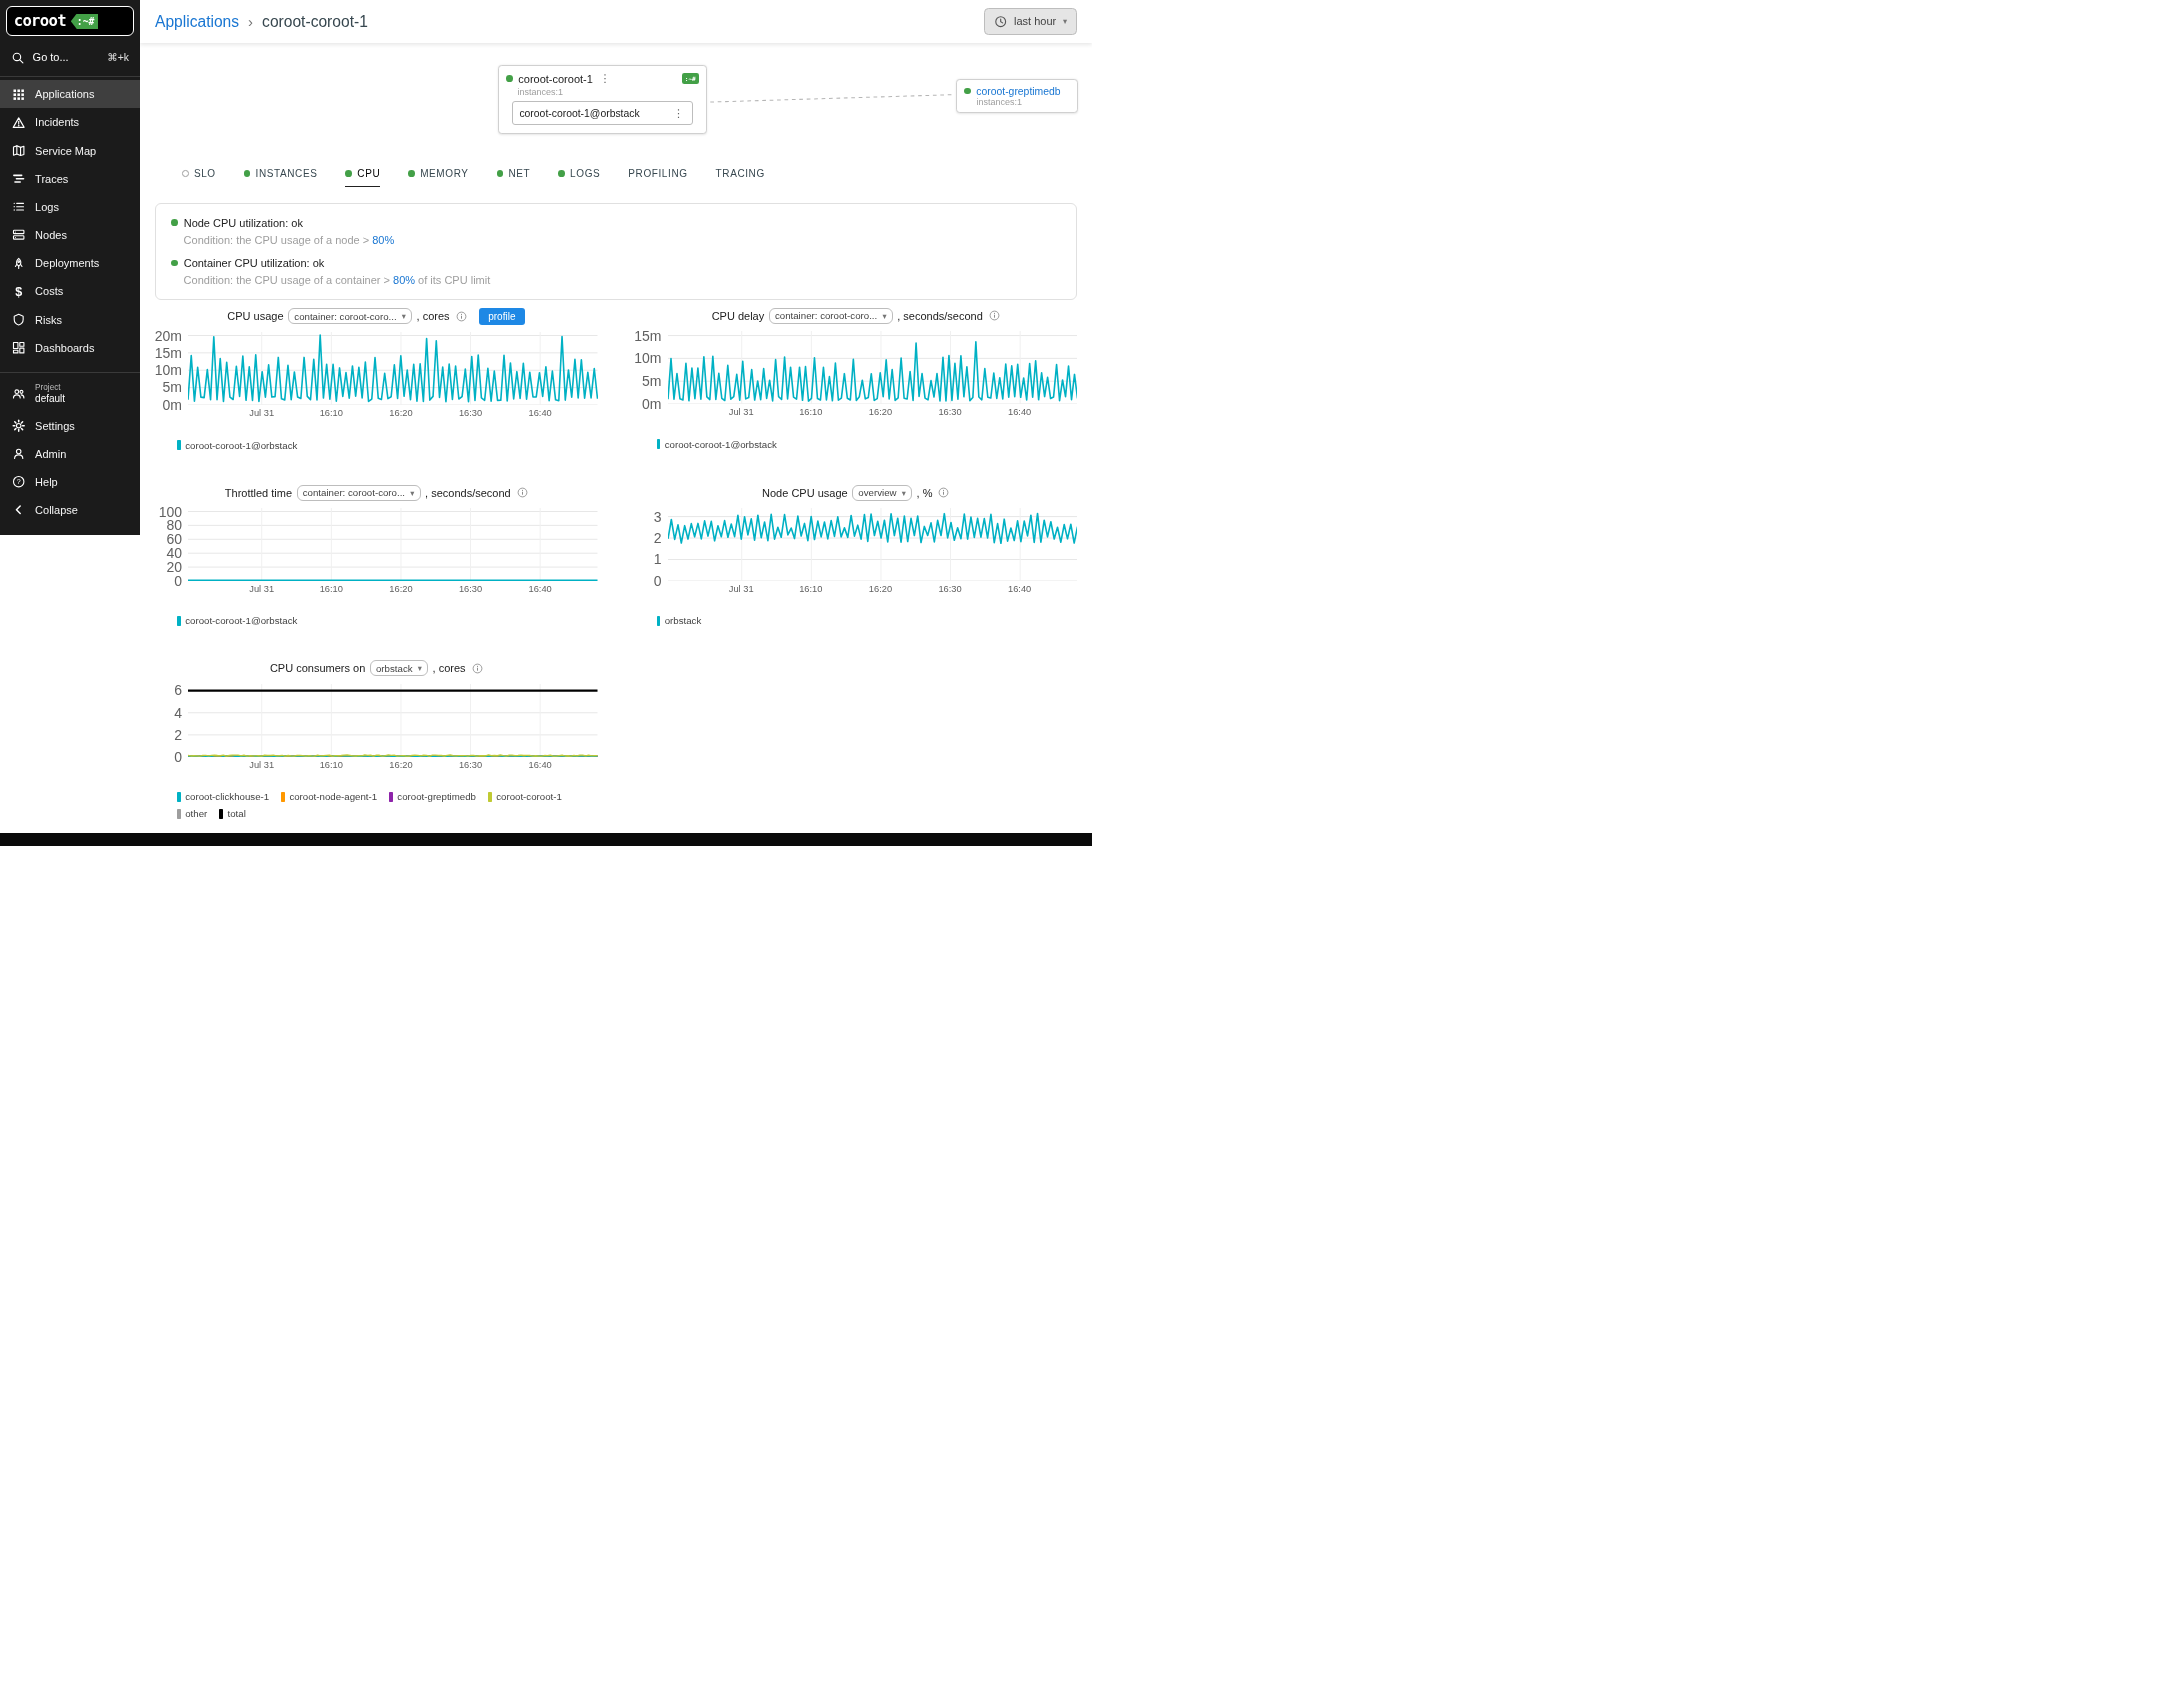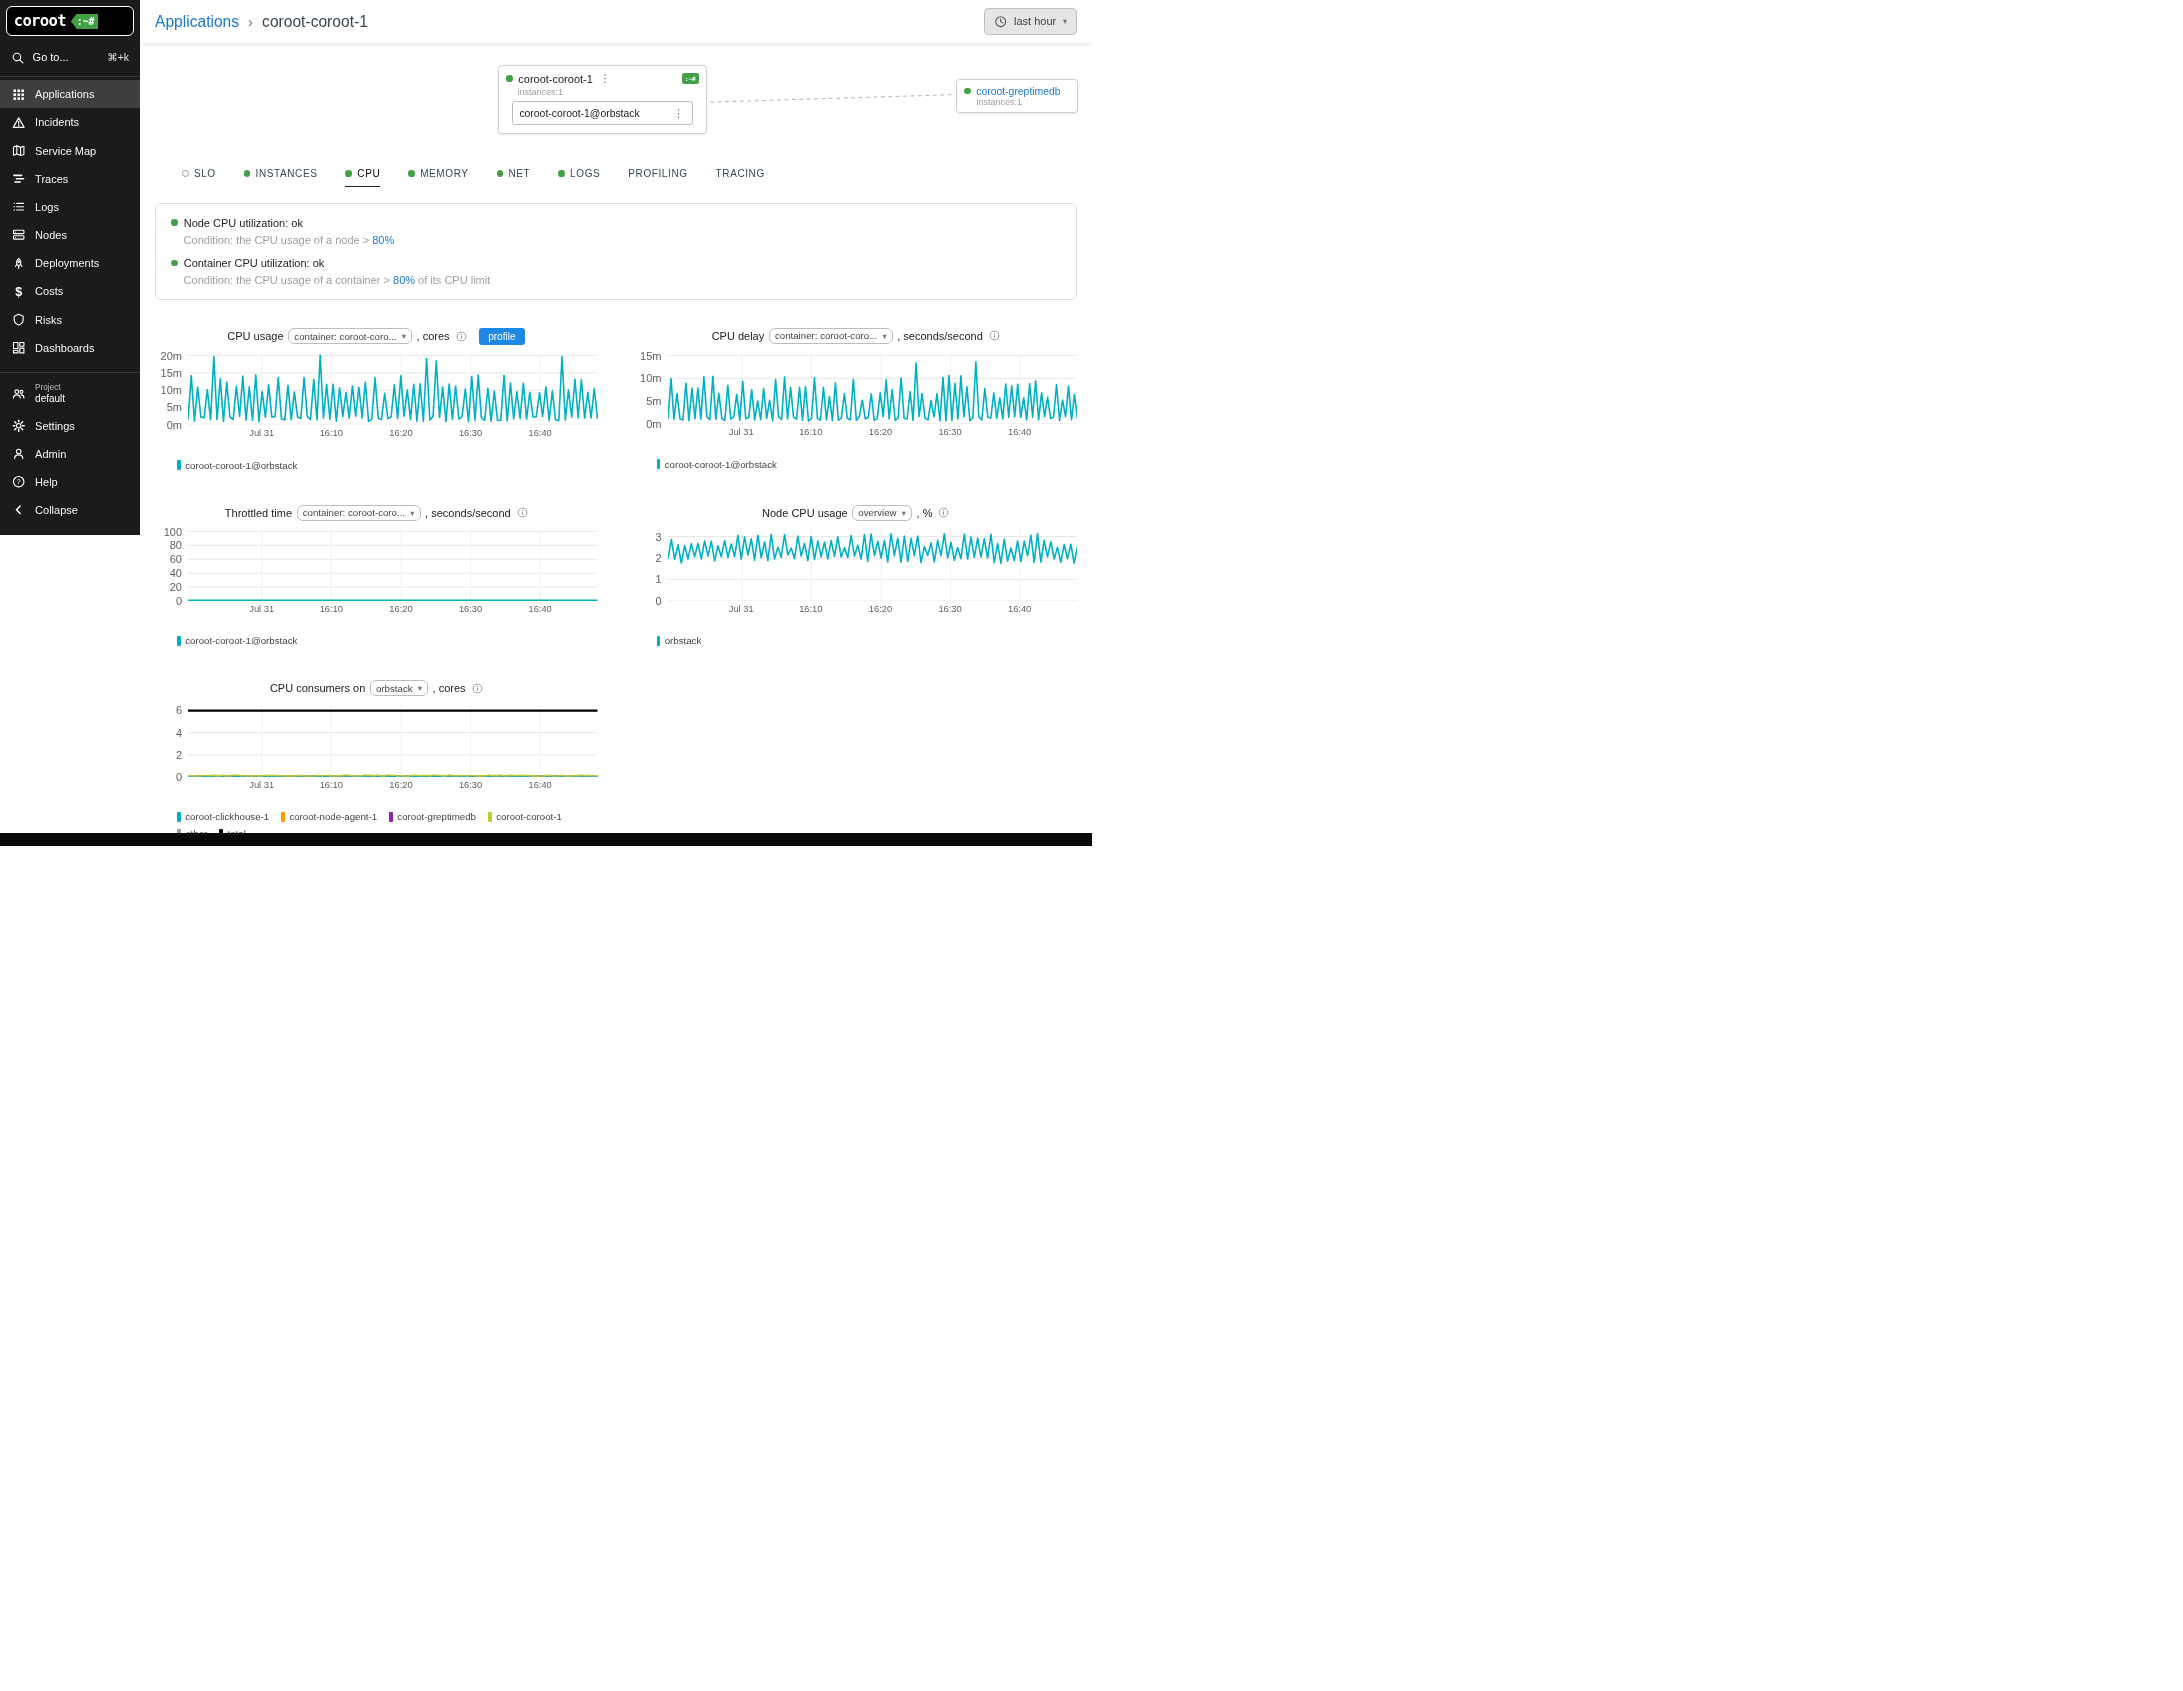--- a/index.html
+++ b/index.html
@@ -101,37 +101,37 @@
   .status-panel {
     margin-top: 16.3px; border: 0.7px solid #e0e0e0; border-radius: 6px;
     padding: 12.6px 15px; display: flex; flex-direction: column; gap: 5.2px;
   }
   .status-row { display: flex; align-items: center; gap: 6px; font-size: 11px; color: #212121; }
   .status-cond { margin-left: 12.6px; font-size: 11px; color: #9e9e9e; margin-bottom: 6px; }
   .status-cond .thr { color: #1976d2; cursor: pointer; }
   .status-panel .status-cond:last-child { margin-bottom: 0; }
 
   
-  .charts-grid { margin-top: 28px; display: grid; grid-template-columns: 1fr 1fr; column-gap: 37px; row-gap: 34px; }
+  .charts-grid { margin-top: 8px; display: grid; grid-template-columns: 1fr 1fr; column-gap: 37px; row-gap: 34px; }
   .chart-title { display: flex; justify-content: center; align-items: center; gap: 4.5px; font-size: 11px; color: #212121; margin-bottom: 7.4px; }
   .select {
     display: inline-flex; align-items: center; gap: 5.2px; border: 0.7px solid #bdbdbd; border-radius: 6px;
     padding: 1.5px 5.2px; font-size: 9.7px; color: #424242; cursor: pointer; background: #fff;
   }
   .info-icon { display: inline-flex; cursor: pointer; margin-left: 1.5px; }
   .info-icon svg { width: 11px; height: 11px; }
   .profile-btn {
     background: #1e88e5; color: #fff; border: none; border-radius: 3px;
     padding: 3px 9.7px; font-size: 10px; margin-left: 7.4px; cursor: pointer; font-family: inherit;
   }
   .chart-body { display: flex; }
   .ylabels { width: 33px; position: relative; height: 73px; }
   .ylabel {
     position: absolute; right: 6px; transform: translateY(-50%);
-    font-size: 11px; color: #616161; white-space: nowrap;
+    font-size: 14px; color: #616161; white-space: nowrap;
   }
   .plot { flex: 1; position: relative; height: 73px; }
   .plot svg { position: absolute; left: 0; top: 0; width: 100%; height: 100%; }
   .xlabels { position: relative; height: 13.4px; margin-left: 33px; margin-top: 3px; }
   .xlabel { position: absolute; transform: translateX(-50%); font-size: 9.3px; color: #616161; white-space: nowrap; }
   .legend { margin-top: 18px; margin-left: 22px; display: flex; flex-wrap: wrap; gap: 6px 12px; align-items: center; }
   .legend-item { display: flex; align-items: center; gap: 4.5px; font-size: 9.7px; color: #424242; cursor: pointer; }
   .legend-swatch { width: 3.7px; height: 9.7px; border-radius: 0.7px; }
 
   .bottom-bar { position: absolute; left: 0; bottom: 0; width: 100%; height: 13.4px; background: #0a0a0a; }

